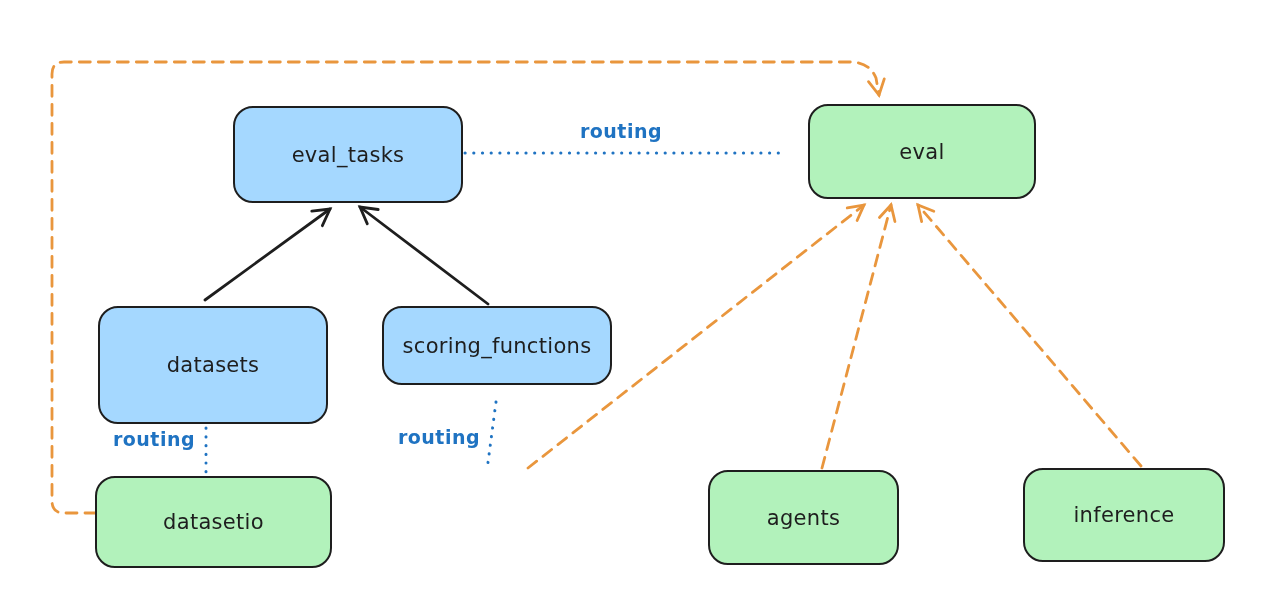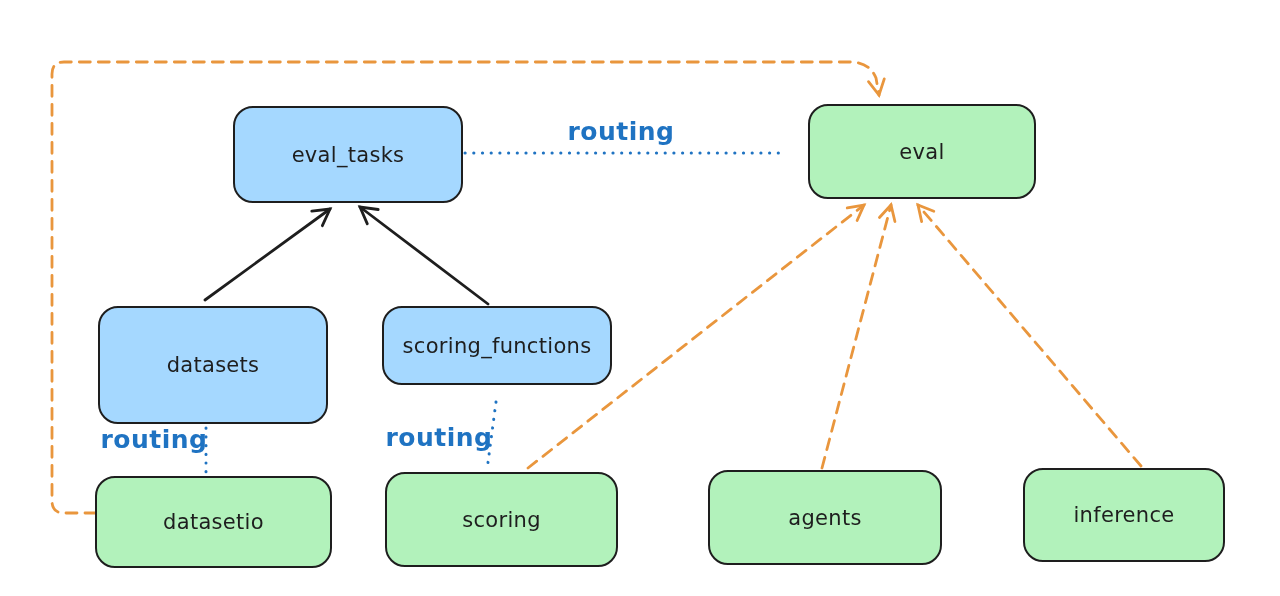--- a/index.html
+++ b/index.html
@@ -65,21 +65,21 @@
     font-size: 21px;
     color: var(--label-text, #1e1e1e);
     letter-spacing: 0.3px;
   }
   .node.registry { background: var(--registry-fill, #a5d8ff); }
   .node.provider { background: var(--provider-fill, #b2f2bb); }
   .edge-label {
     position: absolute;
     transform: translate(-50%, -50%);
     color: var(--routing-color, #1f73c2);
-    font-size: 25px;
+    font-size: 19px;
     font-weight: 700;
     letter-spacing: 0.5px;
     white-space: nowrap;
   }
 </style>
 </head>
 <body>
 
 <div class="canvas">
 
@@ -115,24 +115,21 @@
   <div class="node registry" style="left:382px; top:306px; width:230px; height:79px;text-align:center;">
     <span>scoring_functions</span>
   </div>
 
   <div class="node provider" style="left:788px; top:104px; width:228px; height:95px;margin-left:20px;">
     <span>eval</span>
   </div>
   <div class="node provider" style="left:95px; top:476px; width:237px; height:92px;">
     <span>datasetio</span>
   </div>
-  <div class="node provider" style="left:385px; top:472px; width:233px; height:95px;">
-    <span>scoring</span>
-  </div>
-  <div class="node provider" style="left:708px; top:470px; width:234px; height:95px;text-align:center;">
+  <div class="node provider" style="left:708px; top:470px; width:191px; height:95px;text-align:center;">
     <span>agents</span>
   </div>
   <div class="node provider" style="left:1023px; top:468px; width:202px; height:94px;">
     <span>inference</span>
   </div>
 
   <div class="edge-label" style="left:621px; top:131px;">routing</div>
   <div class="edge-label" style="left:154px; top:439px;">routing</div>
   <div class="edge-label" style="left:439px; top:437px;">routing</div>
 

